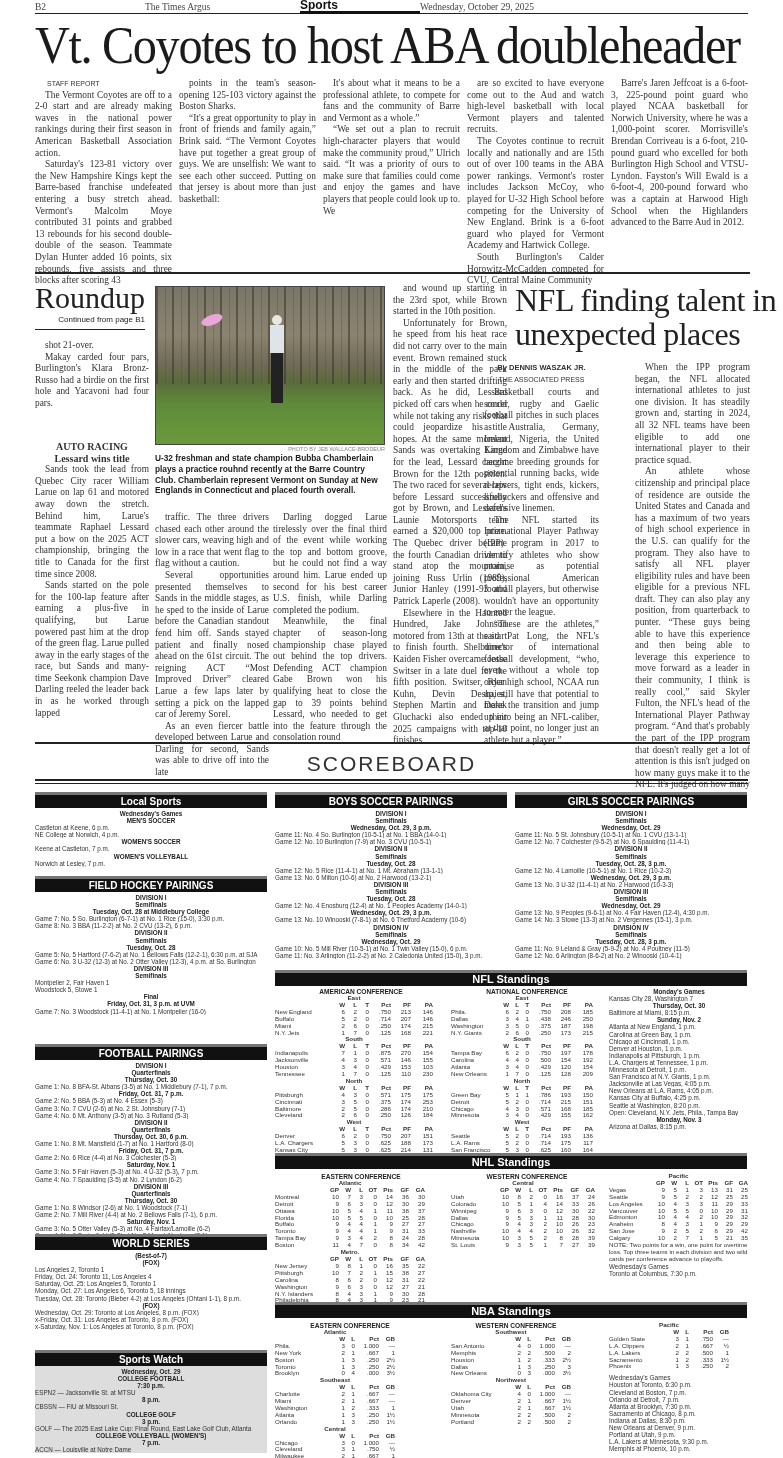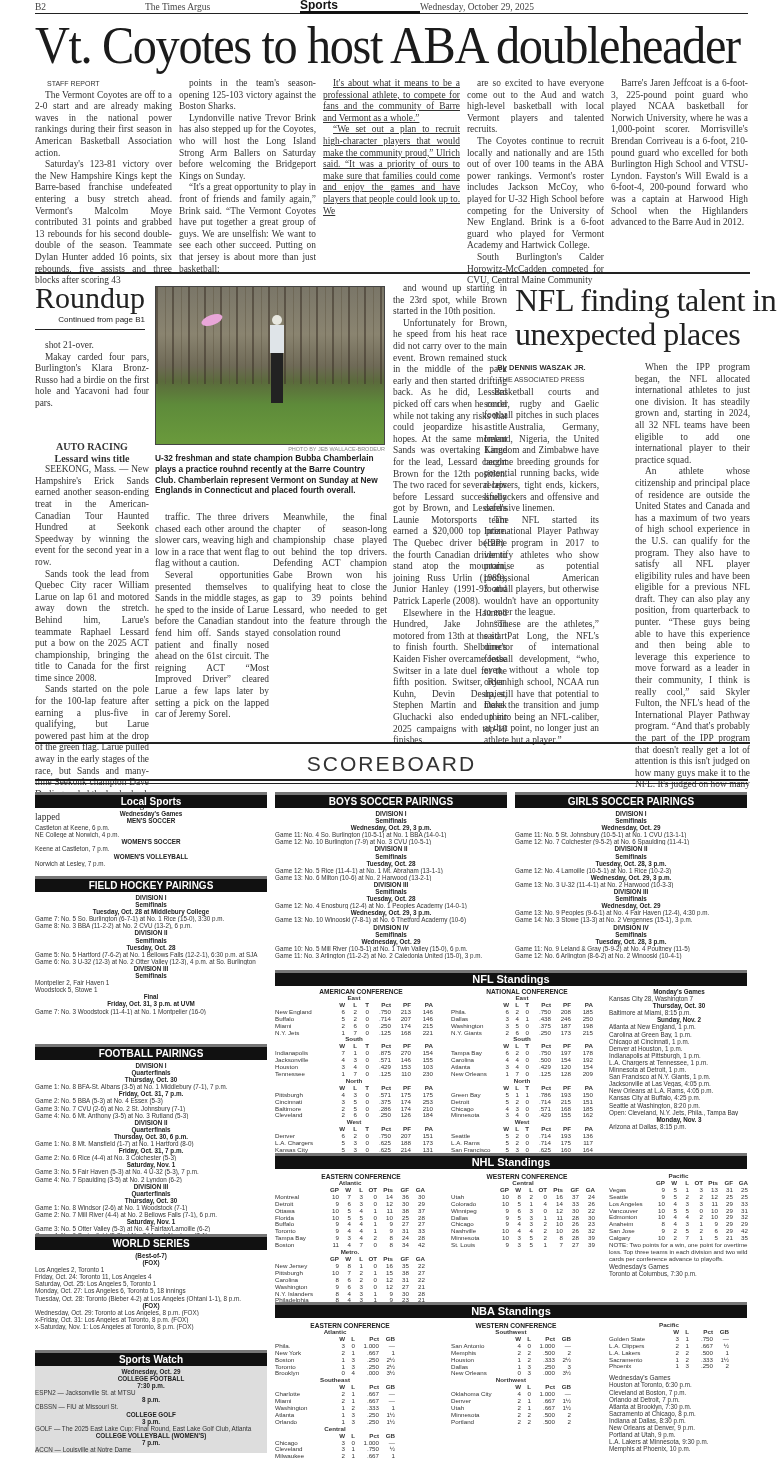--- a/index.html
+++ b/index.html
@@ -53,24 +53,23 @@
 
 <div class="headline">Vt. Coyotes to host ABA doubleheader</div>
 <div class="cols" id="lead-cols" style="top:78px;left:35px;width:715px;height:190px">
     <div class="col" style="width: 137px;">
       <p class="byline">STAFF REPORT</p>
       <p>The Vermont Coyotes are off to a 2-0 start and are already making waves in the national power rankings during their first season in American Basketball Association action.</p>
       <p>Saturday's 123-81 victory over the New Hampshire Kings kept the Barre-based franchise undefeated entering a busy stretch ahead. Vermont's Malcolm Moye contributed 31 points and grabbed 13 rebounds for his second double-double of the season. Teammate Dylan Hunter added 16 points, six rebounds, five assists and three blocks after scoring 43</p>
     </div>
     <div class="col" style="width: 137px;">
       <p>points in the team's season-opening 125-103 victory against the Boston Sharks.</p>
-      <p>Lyndonville native Trevor Brink has also stepped up for the Coyotes, who will host the Long Island Strong Arm Ballers on Saturday before welcoming the Bridgeport Kings on Sunday.</p>
       <p>“It's a great opportunity to play in front of friends and family again,” Brink said. “The Vermont Coyotes have put together a great group of guys. We are unselfish: We want to see each other succeed. Putting on that jersey is about more than just basketball:</p>
     </div>
-    <div class="col" style="width: 137px; text-decoration: underline;">
+    <div class="col" style="width: 137px;">
       <p>It's about what it means to be a professional athlete, to compete for fans and the community of Barre and Vermont as a whole.”</p>
       <p>“We set out a plan to recruit high-character players that would make the community proud,” Ulrich said. “It was a priority of ours to make sure that families could come and enjoy the games and have players that people could look up to. We</p>
     </div>
     <div class="col" style="width: 137px;">
       <p>are so excited to have everyone come out to the Aud and watch high-level basketball with local Vermont players and talented recruits.</p>
       <p>The Coyotes continue to recruit locally and nationally and are 15th out of over 100 teams in the ABA power rankings. Vermont's roster includes Jackson McCoy, who played for U-32 High School before competing for the University of New England. Brink is a 6-foot guard who played for Vermont Academy and Hartwick College.</p>
       <p>South Burlington's Calder Horowitz-McCadden competed for CVU, Central Maine Community</p>
     </div>
     <div class="col" style="width: 137px;">
       <p>Barre's Jaren Jeffcoat is a 6-foot-3, 225-pound point guard who played NCAA basketball for Norwich University, where he was a 1,000-point scorer. Morrisville's Brendan Corriveau is a 6-foot, 210-pound guard who excelled for both Burlington High School and VTSU-Lyndon. Fayston's Will Ewald is a 6-foot-4, 200-pound forward who was a captain at Harwood High School when the Highlanders advanced to the Barre Aud in 2012.</p>
@@ -92,29 +91,30 @@
 <div class="credit">PHOTO BY JEB WALLACE-BRODEUR</div>
 <div class="caption">U-32 freshman and state champion Bubba Chamberlain plays a practice rouhnd recently at the Barre Country Club. Chamberlain represent Vermont on Sunday at New Englands in Connecticut and placed fourth overall.</div>
 
 <div class="col" id="rd-col1a" style="position:absolute;top:340px;left:35px;width:114px">
     <p>shot 21-over.</p>
     <p>Makay carded four pars, Burlington's Klara Bronz-Russo had a birdie on the first hole and Yacavoni had four pars.</p>
   </div>
 <div class="col" id="rd-col1b" style="position:absolute;top:441px;left:35px;width:114px">
     <div style="text-align: center; font-weight: bold; font-size: 10px;">AUTO RACING</div>
     <div style="text-align: center; font-weight: bold; font-size: 10px;">Lessard wins title</div>
-    <p>SEEKONG, Mass. — New Hampshire's Erick Sands earned another season-ending treat in the American-Canadian Tour Haunted Hundred at Seekonk Speedway by winning the event for the second year in a row.</p>
     <p>Sands took the lead from Quebec City racer William Larue on lap 61 and motored away down the stretch. Behind him, Larue's teammate Raphael Lessard put a bow on the 2025 ACT championship, bringing the title to Canada for the first time since 2008.</p>
     <p>Sands started on the pole for the 100-lap feature after earning a plus-five in qualifying, but Larue powered past him at the drop of the green flag. Larue pulled away in the early stages of the race, but Sands and many-time Seekonk champion Dave Darling reeled the leader back in as he worked through lapped</p>
   </div>
 <div class="col" id="rd-col2" style="position:absolute;top:512px;left:155px;width:114px">
     <p>traffic. The three drivers chased each other around the slower cars, weaving high and low in a race that went flag to flag without a caution.</p>
     <p>Several opportunities presented themselves to Sands in the middle stages, as he sped to the inside of Larue before the Canadian standout fend him off. Sands stayed patient and finally nosed ahead on the 61st circuit. The reigning ACT “Most Improved Driver” cleared Larue a few laps later by setting a pick on the lapped car of Jeremy Sorel.</p>
+    <p>As an even fiercer battle developed between Larue and Darling for second, Sands was able to drive off into the late</p>
   </div>
 <div class="col" id="rd-col3" style="position:absolute;top:512px;left:273px;width:114px">
+    <p>Darling dogged Larue tirelessly over the final third of the event while working the top and bottom groove, but he could not find a way around him. Larue ended up second for his best career U.S. finish, while Darling completed the podium.</p>
     <p>Meanwhile, the final chapter of season-long championship chase played out behind the top drivers. Defending ACT champion Gabe Brown won his qualifying heat to close the gap to 39 points behind Lessard, who needed to get into the feature through the consolation round</p>
   </div>
 <div class="col" id="rd-col4" style="position:absolute;top:283px;left:393px;width:114px">
     <p>and wound up starting in the 23rd spot, while Brown started in the 10th position.</p>
     <p>Unfortunately for Brown, he speed from his heat race did not carry over to the main event. Brown remained stuck in the middle of the pack early and then started drifting back. As he did, Lessard picked off cars when he could while not taking any risks that could jeopardize his title hopes. At the same moment Sands was overtaking Larue for the lead, Lessard caught Brown for the 12th position. The two raced for several laps before Lessard successfully got by Brown, and Lessard's Launie Motorsports team earned a $20,000 top prize. The Quebec driver became the fourth Canadian driver to stand atop the mountain, joining Russ Urlin (1989), Junior Hanley (1991-93 and Patrick Laperle (2008).</p>
     <p>Elsewhere in the Haunted Hundred, Jake Johnson motored from 13th at the start to finish fourth. Shelburne's Kaiden Fisher overcame Jesse Switser in a late duel for the fifth position. Switser, Ryan Kuhn, Devin Deshaies, Stephen Martin and Derek Gluchacki also ended their 2025 campaigns with top-10 finishes.</p>
   </div>
 
 <div class="nfl-title">NFL finding talent in unexpected places</div>
 <div class="col" id="nfl-col1" style="position:absolute;top:362px;left:484px;width:115px">

